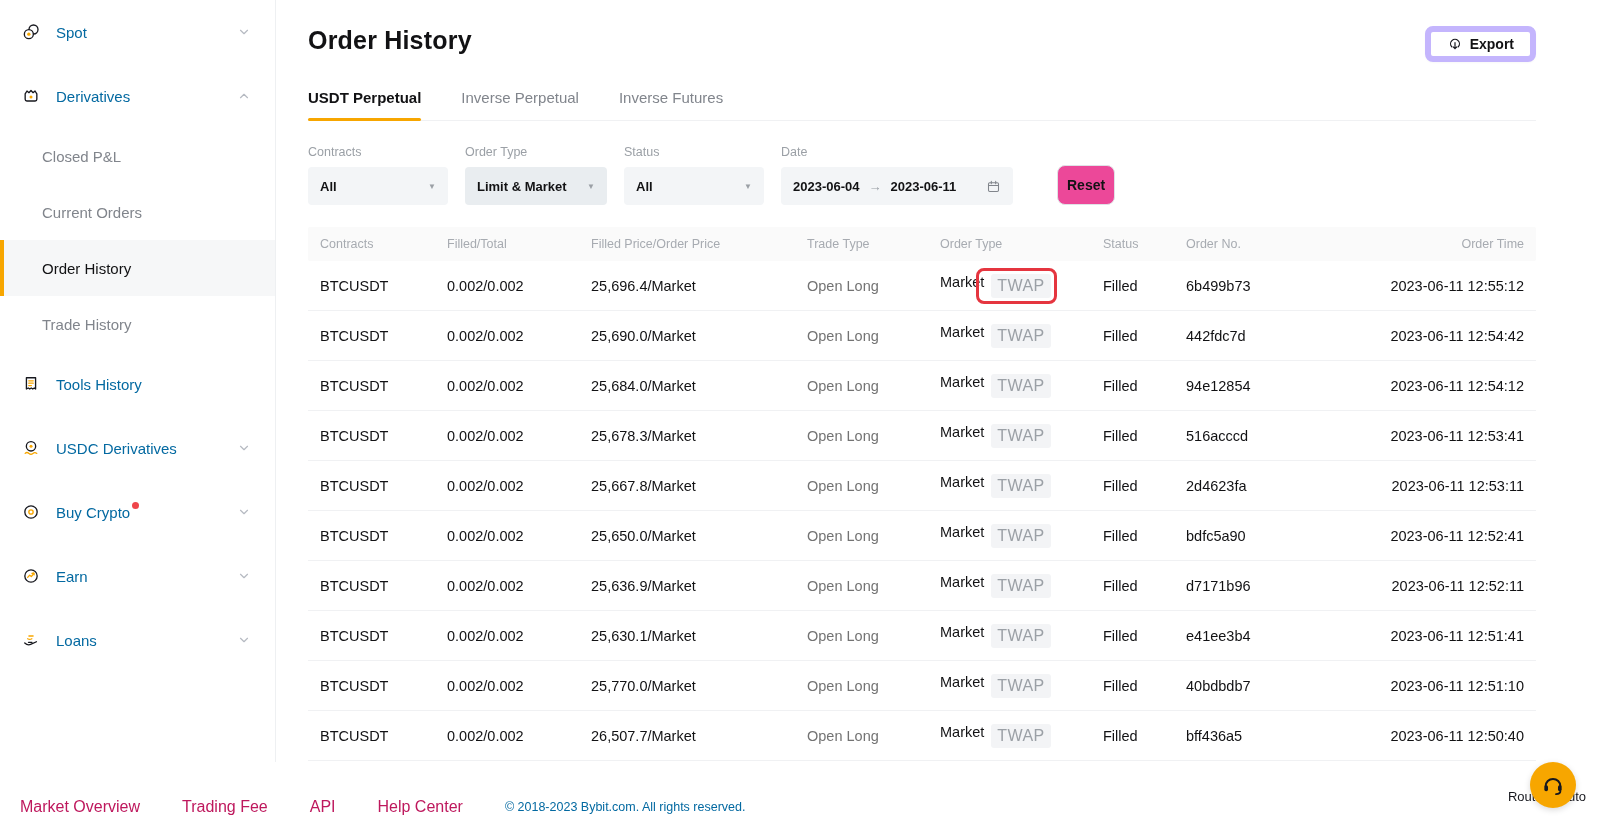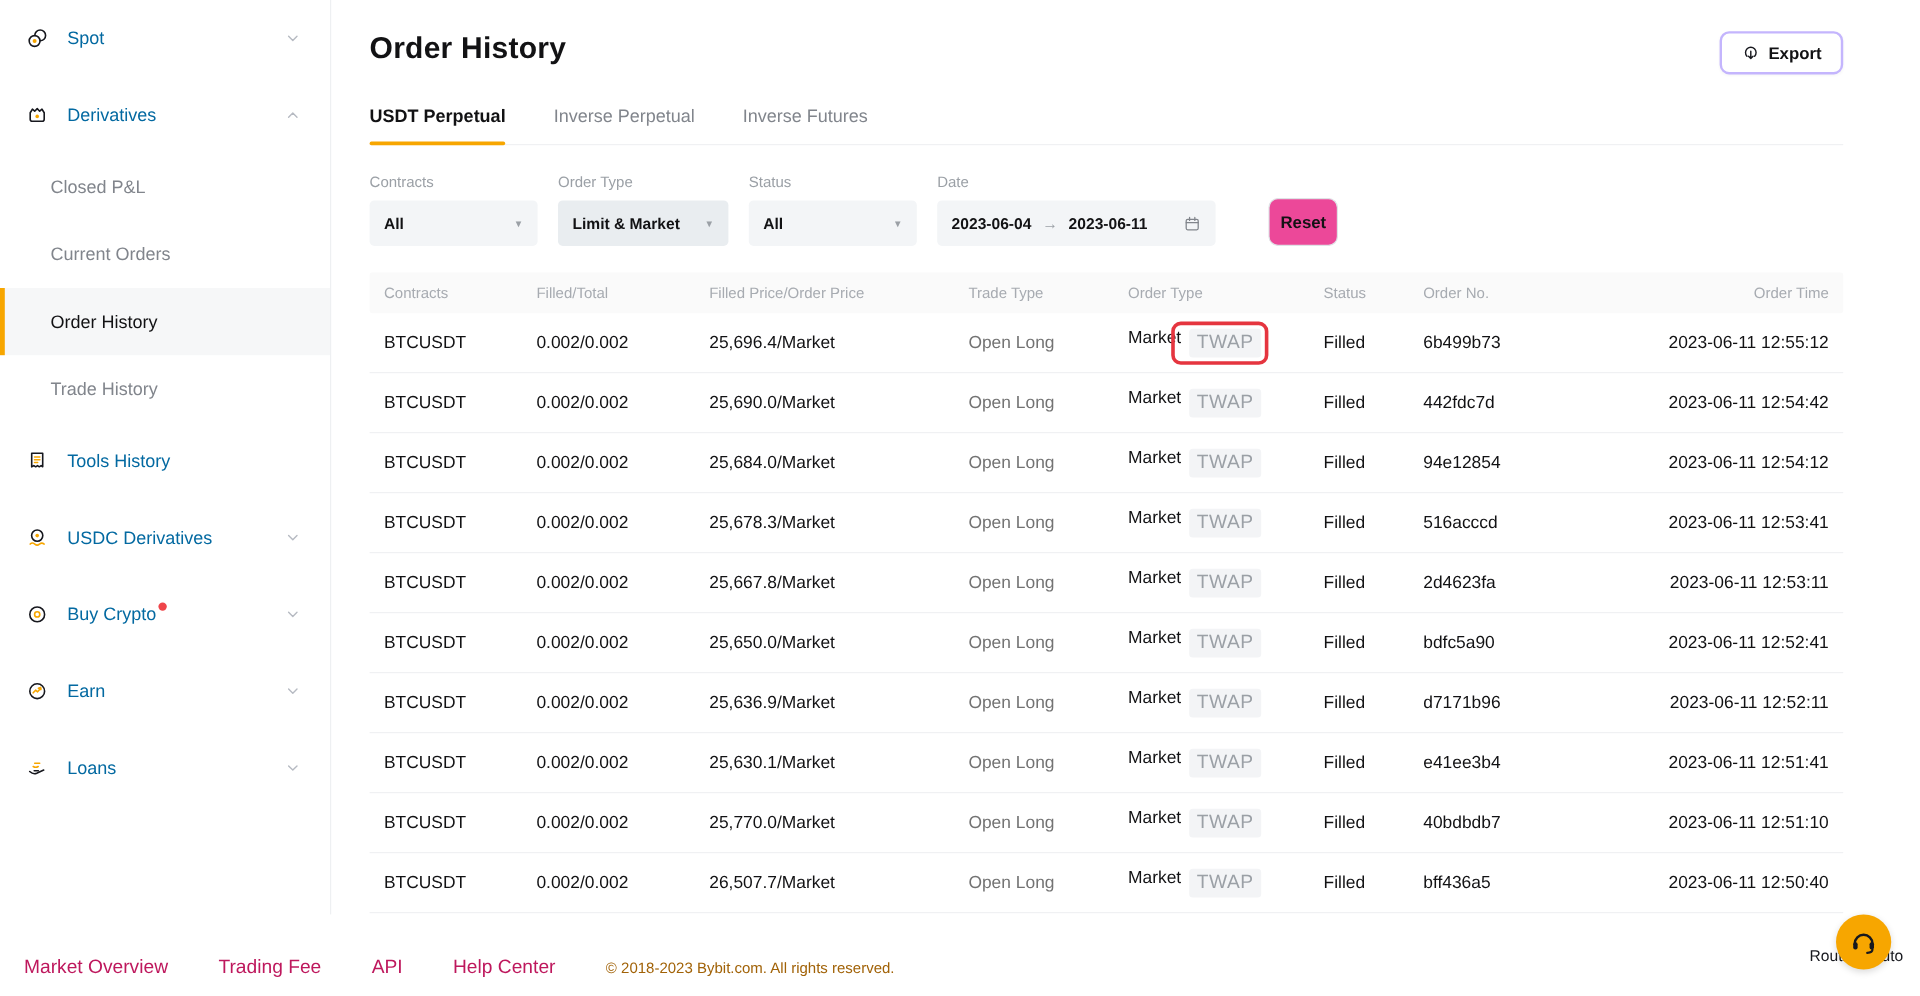--- a/index.html
+++ b/index.html
@@ -13,21 +13,21 @@
   .nav-item .nlabel { font-size:15px; color:#0369a1; }
   .nav-item .chev { margin-left:auto; display:flex; color:#b6bac2; }
   .sub-item { position:relative; height:56px; display:flex; align-items:center; padding-left:42px; font-size:15px; color:#81858c; cursor:pointer; }
   .sub-item.active { background:#f6f7f8; color:#121214; }
   .sub-item.active::before { content:""; position:absolute; left:0; top:0; bottom:0; width:4px; background:#f7a600; }
   .red-dot { width:7px; height:7px; border-radius:50%; background:#ef454a; margin:-14px 0 0 2px; }
 
   
   .main { position:absolute; left:276px; top:0; right:0; bottom:0; padding:0 64px 0 32px; }
   .page-title { margin-top:26px; font-size:25px; font-weight:700; letter-spacing:.2px; }
-  .export-btn { position:absolute; top:26px; right:64px; height:36px; padding:12px 16px; display:flex; align-items:center; gap:7px; background:#fff; border:2px solid #c4b5fd; border-radius:8px; font-size:14px; font-weight:600; color:#121214; cursor:pointer; box-shadow:0 1px 2px rgba(0,0,0,.03); }
+  .export-btn { position:absolute; top:26px; right:64px; height:36px; padding:12px 16px; display:flex; align-items:center; gap:7px; background:#fff; border:6px solid #c4b5fd; border-radius:8px; font-size:14px; font-weight:600; color:#121214; cursor:pointer; box-shadow:0 1px 2px rgba(0,0,0,.03); }
 
   .tabs { margin-top:34px; display:flex; gap:40px; border-bottom:1px solid #f0f1f3; }
   .tab { position:relative; padding-bottom:14px; font-size:15px; color:#81858c; cursor:pointer; }
   .tab.active { color:#121214; font-weight:700; }
   .tab.active::after { content:""; position:absolute; left:0; right:0; bottom:-1px; height:3px; background:#f7a600; border-radius:2px; }
 
   
   .filters { margin-top:24px; display:flex; align-items:flex-end; }
   .fgroup { display:flex; flex-direction:column; margin-right:17px; }
   .flabel { font-size:12.5px; color:#9ba0a6; margin-bottom:8px; }
@@ -48,21 +48,21 @@
   .cell.right, .hcell.right { text-align:right; }
   .cell.green { color:#737373; }
   .order-type-cell { display:flex; align-items:flex-start; gap:7px; }
   .twap-wrap { position:relative; display:inline-flex; }
   .twap { font-size:16px; color:#9ba0a6; background:#f3f4f6; padding:3px 6px; border-radius:3px; letter-spacing:.4px; }
   .twap-wrap.highlighted::after { content:""; position:absolute; top:-6px; bottom:-6px; left:-15px; right:-6px; border:3px solid #e5353f; border-radius:8px; pointer-events:none; }
 
   
   .footer { position:absolute; left:0; right:0; bottom:0; height:46px; display:flex; align-items:center; padding-left:20px; background:#fff; }
   .flink { font-size:16px; color:#be185d; margin-right:42px; cursor:pointer; }
-  .copyright { font-size:12.5px; color:#a16207; }
+  .copyright { font-size:12.5px; color:#0369a1; }
 
   
   .routing { position:absolute; right:14px; bottom:26px; font-size:13px; color:#17181e; z-index:1; white-space:nowrap; }
   .support-fab { position:absolute; right:24px; bottom:22px; width:46px; height:46px; border-radius:50%; background:#f7a600; display:flex; align-items:center; justify-content:center; z-index:2; cursor:pointer; box-shadow:0 2px 6px rgba(0,0,0,.15); }
 
   svg { display:block; }
 </style>
 </head>
 <body>
 

